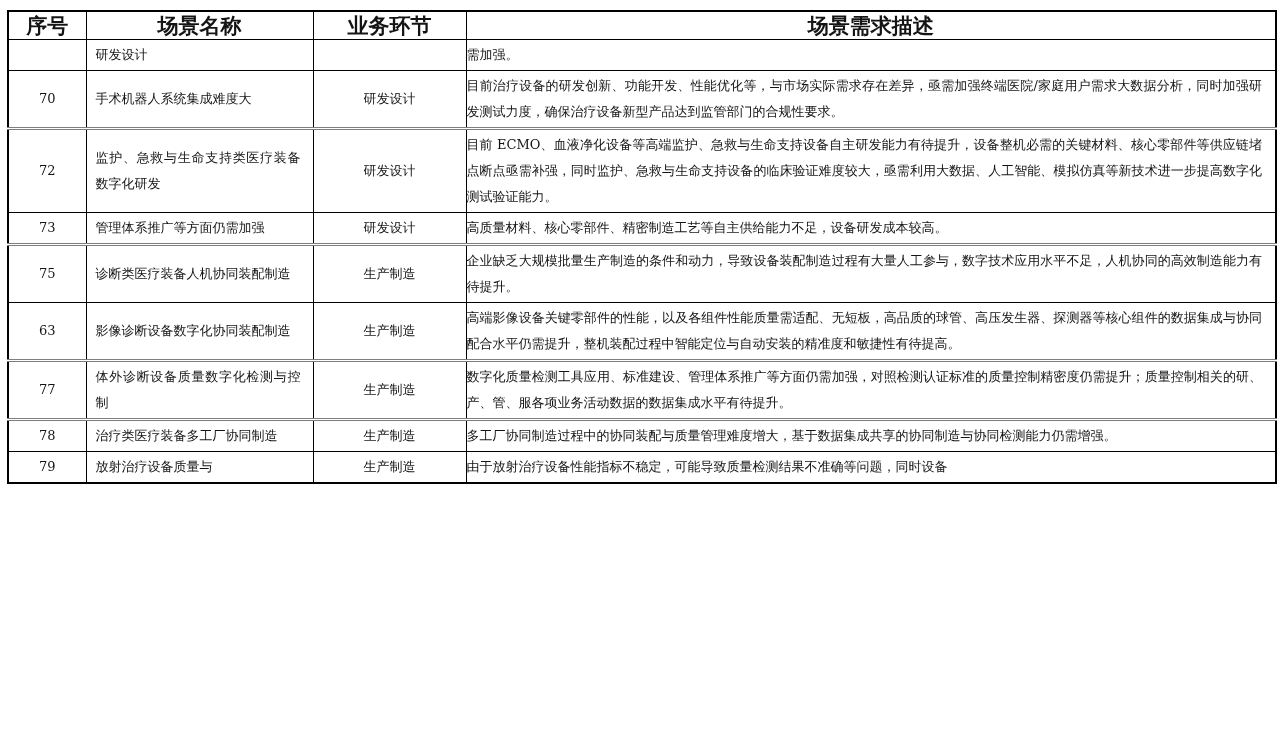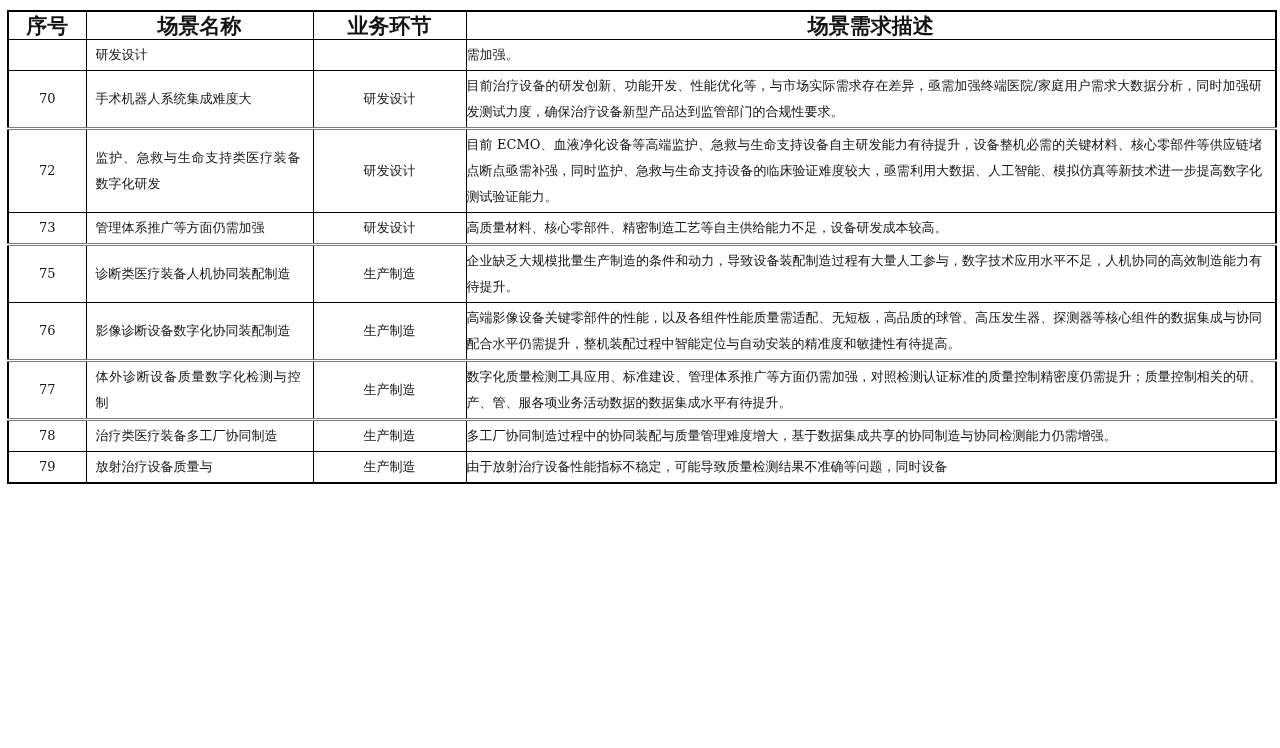--- a/index.html
+++ b/index.html
@@ -109,21 +109,21 @@
         <td class="stage">研发设计</td>
         <td class="desc">高质量材料、核心零部件、精密制造工艺等自主供给能力不足，设备研发成本较高。</td>
       </tr>
       <tr class="thick-top">
         <td class="num">75</td>
         <td class="name">诊断类医疗装备人机协同装配制造</td>
         <td class="stage">生产制造</td>
         <td class="desc">企业缺乏大规模批量生产制造的条件和动力，导致设备装配制造过程有大量人工参与，数字技术应用水平不足，人机协同的高效制造能力有待提升。</td>
       </tr>
       <tr>
-        <td class="num">76</td>
+        <td class="num">63</td>
         <td class="name">影像诊断设备数字化协同装配制造</td>
         <td class="stage">生产制造</td>
         <td class="desc">高端影像设备关键零部件的性能，以及各组件性能质量需适配、无短板，高品质的球管、高压发生器、探测器等核心组件的数据集成与协同配合水平仍需提升，整机装配过程中智能定位与自动安装的精准度和敏捷性有待提高。</td>
       </tr>
       <tr class="thick-top">
         <td class="num">77</td>
         <td class="name">体外诊断设备质量数字化检测与控制</td>
         <td class="stage">生产制造</td>
         <td class="desc">数字化质量检测工具应用、标准建设、管理体系推广等方面仍需加强，对照检测认证标准的质量控制精密度仍需提升；质量控制相关的研、产、管、服各项业务活动数据的数据集成水平有待提升。</td>
       </tr>

